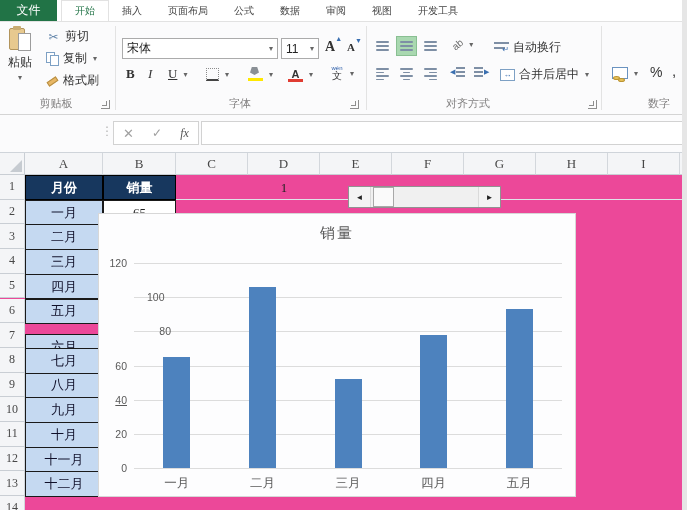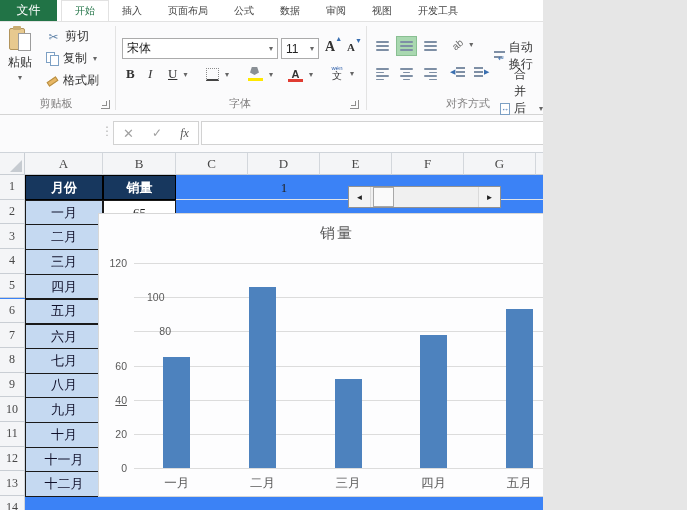--- a/index.html
+++ b/index.html
@@ -1,17 +1,17 @@
 <!DOCTYPE html>
 <html><head>
 <meta charset="utf-8">
 <style>
   * { box-sizing: border-box; margin: 0; padding: 0; }
   html,body { background:#e6e6e6; }
-  #app{ position:relative; width:543px; height:510px; background:#3b82f6;
+  #app{ position:relative; width:682px; height:510px; background:#ec4899;
         font-family:"Liberation Sans", sans-serif; overflow:hidden; }
   
   .tabstrip{ position:absolute; top:0; left:0; right:0; height:22px; background:#fff;
              border-bottom:1px solid #e2e2e2; display:flex; align-items:stretch; z-index:6; }
   .tab-file{ width:57px; background:#217346; color:#fff; font-size:12px;
              display:flex; align-items:center; justify-content:center; }
   .tab{ padding:0 13px; font-size:10px; color:#444; display:flex; align-items:center; }
   .tab.active{ color:#217346; background:#fff; border:1px solid #e2e2e2; border-bottom:none;
                margin-left:4px; }
   
@@ -383,21 +383,21 @@
     <div class="hdr" style="left: 0px; top: 446.7px; width: 25px; height: 24.7px; font-size: 12px;">12</div>
     <div class="hdr" style="left: 0px; top: 471.4px; width: 25px; height: 24.7px; font-size: 12px;">13</div>
     <div class="hdr" style="left: 0px; top: 496.1px; width: 25px; height: 24.7px; font-size: 12px;">14</div>
     <div class="cell tblhead" style="left: 25px; top: 175px; width: 78px; height: 25px;">月份</div>
     <div class="cell tblhead" style="left: 103px; top: 175px; width: 73px; height: 25px;">销量</div>
     <div class="cell month" style="left: 25px; top: 199.7px; width: 78px; height: 25.7px;">一月</div>
     <div class="cell month" style="left: 25px; top: 224.4px; width: 78px; height: 25.7px;">二月</div>
     <div class="cell month" style="left: 25px; top: 249.1px; width: 78px; height: 25.7px;">三月</div>
     <div class="cell month" style="left: 25px; top: 273.8px; width: 78px; height: 25.7px;">四月</div>
     <div class="cell month" style="left: 25px; top: 298.5px; width: 78px; height: 25.7px;">五月</div>
-    <div class="cell month" style="left: 25px; top: 324px; width: 78px; height: 25.7px;">六月</div>
+    <div class="cell month" style="left: 25px; top: 334px; width: 78px; height: 25.7px;">六月</div>
     <div class="cell month" style="left: 25px; top: 347.9px; width: 78px; height: 25.7px;">七月</div>
     <div class="cell month" style="left: 25px; top: 372.6px; width: 78px; height: 25.7px;">八月</div>
     <div class="cell month" style="left: 25px; top: 397.3px; width: 78px; height: 25.7px;">九月</div>
     <div class="cell month" style="left: 25px; top: 422px; width: 78px; height: 25.7px;">十月</div>
     <div class="cell month" style="left: 25px; top: 446.7px; width: 78px; height: 25.7px;">十一月</div>
     <div class="cell month" style="left: 25px; top: 471.4px; width: 78px; height: 25.7px;">十二月</div>
     <div class="cell plaincell" style="left: 103px; top: 199.7px; width: 73px; height: 25.7px;">65</div>
   </div>
 
 </body></html>

